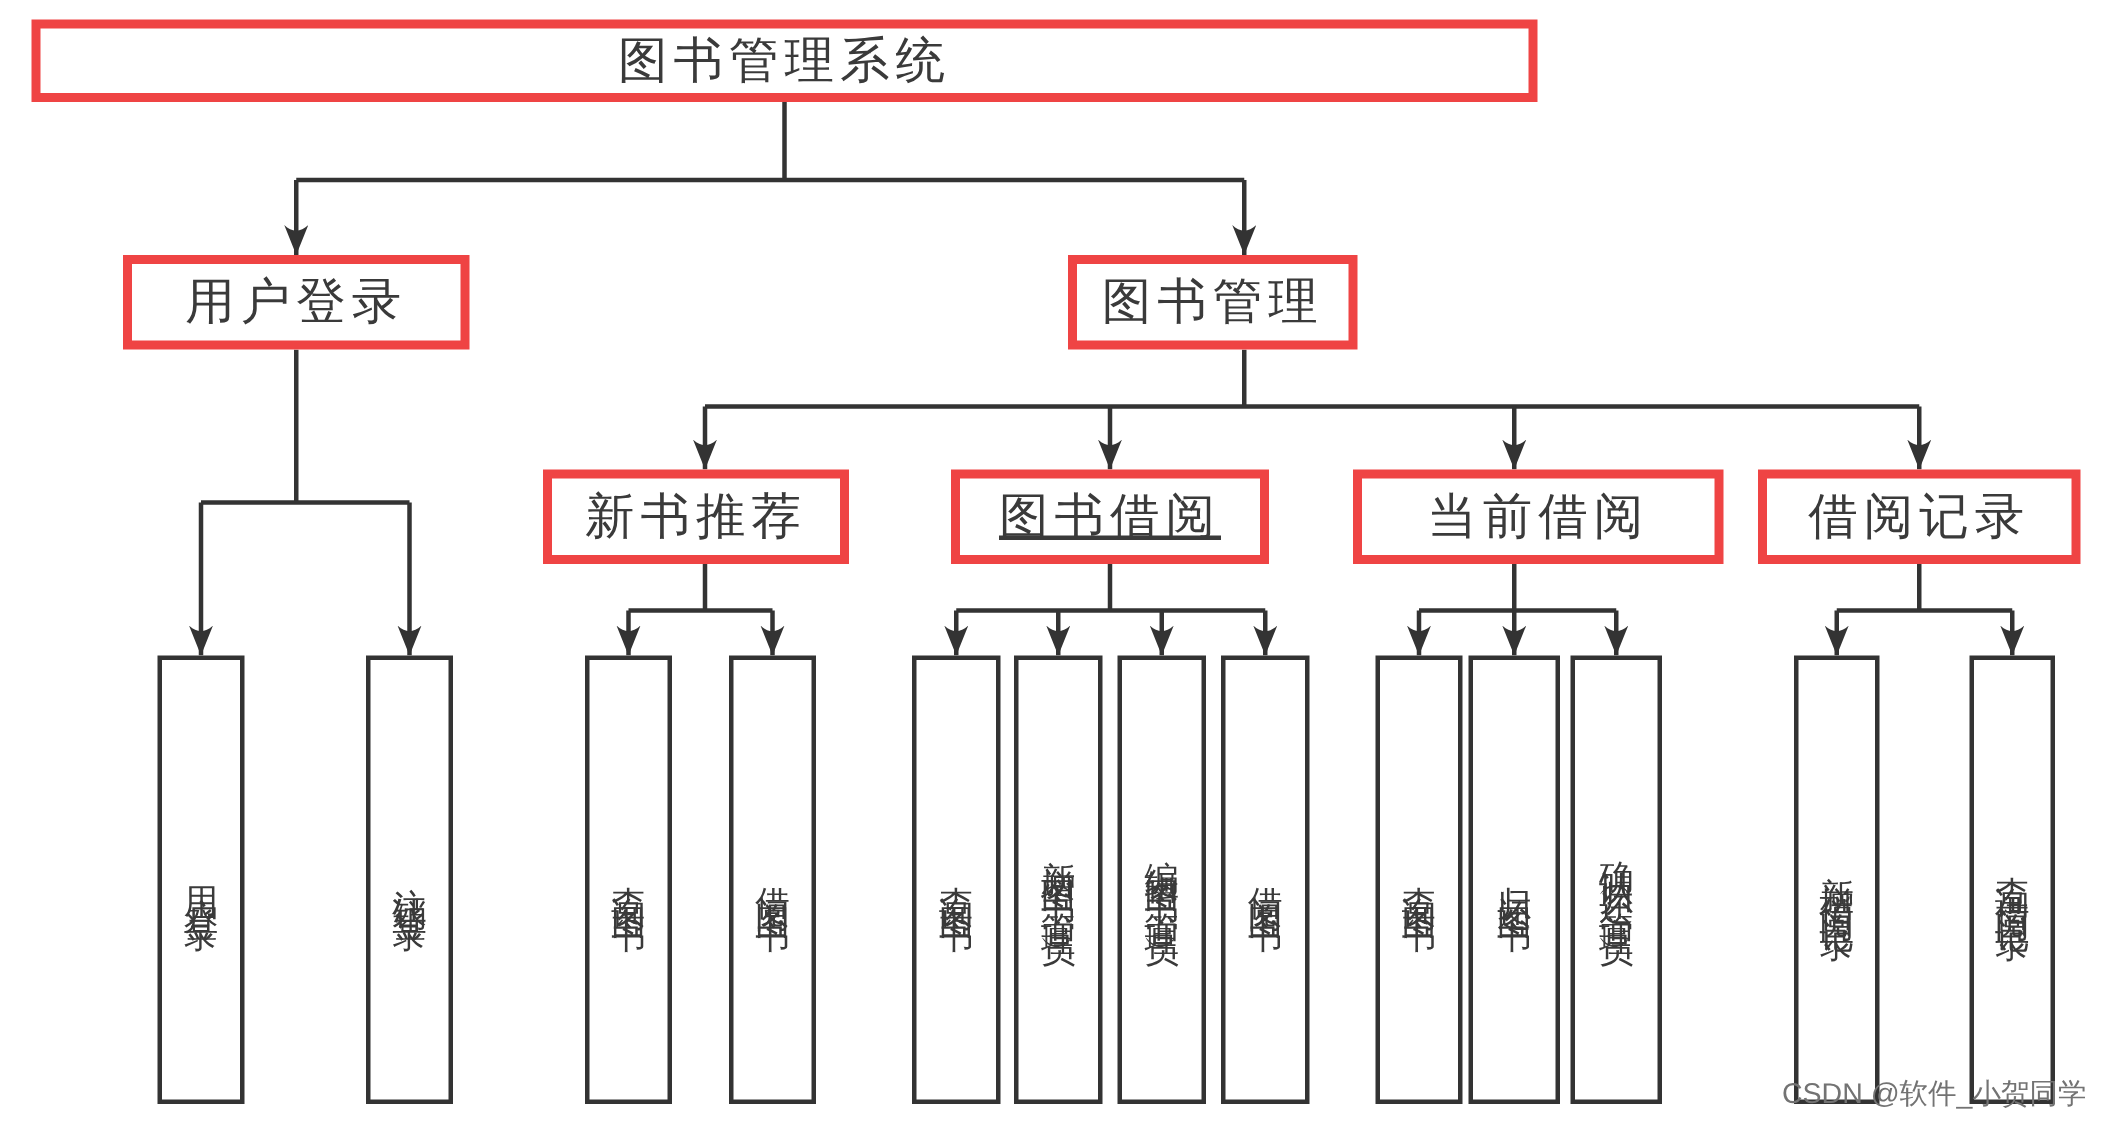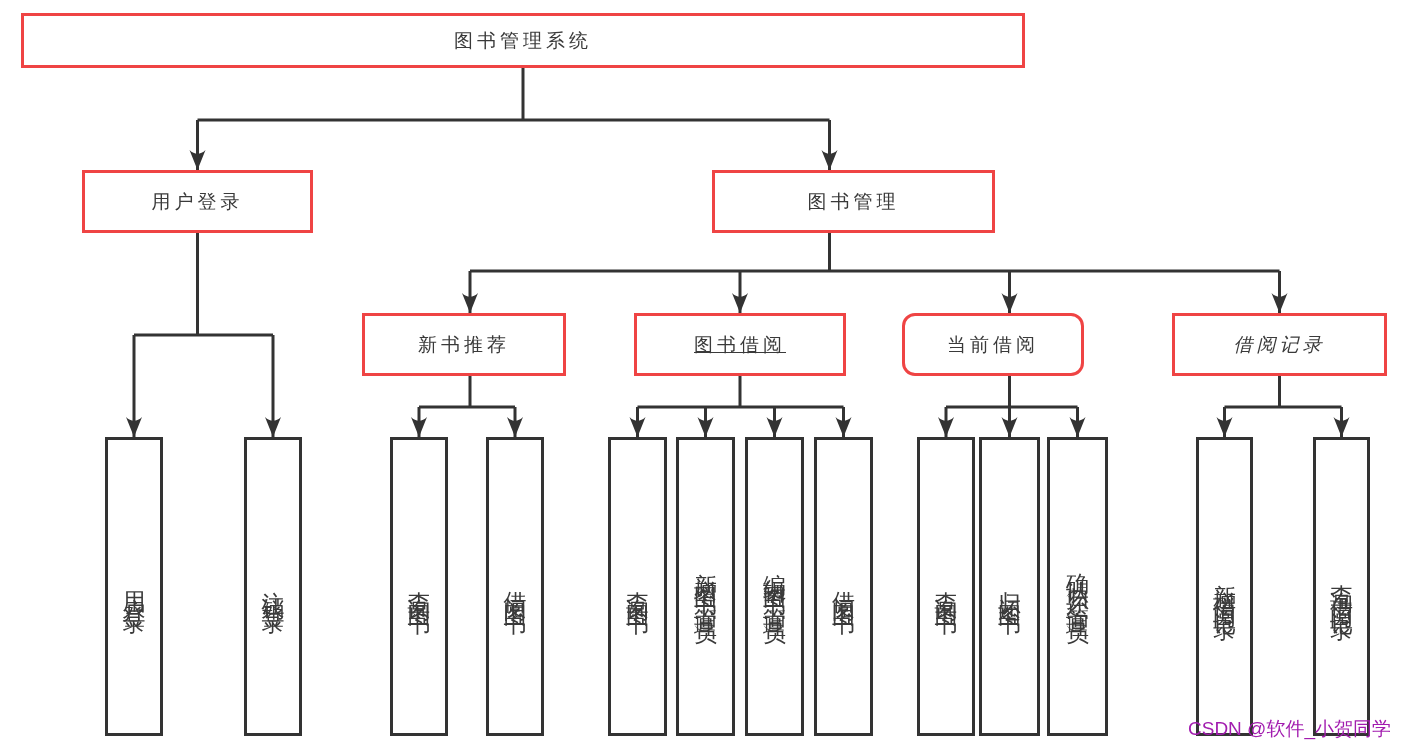--- a/index.html
+++ b/index.html
@@ -15,26 +15,26 @@
 
   svg.connectors {
     position: absolute;
     left: 0; top: 0;
     width: 1405px; height: 747px;
     pointer-events: none;
   }
 
   .hbox {
     position: absolute;
-    border: 3px solid #ef4444;
+    border: 6px solid #ef4444;
     background: #ffffff;
     display: flex;
     align-items: center;
     justify-content: center;
-    font-size: 19px;
+    font-size: 33px;
     letter-spacing: 4px;
     color: #3a3a3a;
     white-space: nowrap;
   }
   .vbox {
     position: absolute;
     top: 437px;
     height: 299px;
     border: 3px solid #333333;
     background: #ffffff;
@@ -47,46 +47,46 @@
     text-orientation: mixed;
     font-size: 23px;
     letter-spacing: 7px;
     line-height: 1;
     color: #3a3a3a;
   }
 
   
   #root  { left: 21px;  top: 13px;  width: 1004px; height: 55px; }
   #l2-0  { left: 82px;  top: 170px; width: 231px;  height: 63px; }
-  #l2-1  { left: 712px; top: 170px; width: 283px;  height: 63px; }
+  #l2-1  { left: 712px; top: 170px; width: 193px;  height: 63px; }
   #l3-0  { left: 362px; top: 313px; width: 204px;  height: 63px; }
   #l3-1  { left: 634px; top: 313px; width: 212px;  height: 63px; text-decoration: underline; }
-  #l3-2  { left: 902px; top: 313px; width: 182px;  height: 63px; border-radius: 13px; }
-  #l3-3  { left: 1172px;top: 313px; width: 215px;  height: 63px; font-style: italic; }
+  #l3-2  { left: 902px; top: 313px; width: 247px;  height: 63px; }
+  #l3-3  { left: 1172px;top: 313px; width: 215px;  height: 63px; }
 
   #leaf-a0 { left: 105px;  width: 58px; }
   #leaf-a1 { left: 244px;  width: 58px; }
   #leaf-b0 { left: 390px;  width: 58px; }
   #leaf-b1 { left: 486px;  width: 58px; }
   #leaf-c0 { left: 608px;  width: 59px; }
   #leaf-c1 { left: 676px;  width: 59px; }
   #leaf-c2 { left: 745px;  width: 59px; }
   #leaf-c3 { left: 814px;  width: 59px; }
   #leaf-d0 { left: 917px;  width: 58px; }
   #leaf-d1 { left: 979px;  width: 61px; }
   #leaf-d2 { left: 1047px; width: 61px; }
   #leaf-e0 { left: 1196px; width: 57px; }
   #leaf-e1 { left: 1313px; width: 57px; }
 
   .watermark {
     position: absolute;
     left: 1188px;
     top: 716px;
     font-size: 19px;
-    color: #a21caf;
+    color: #737373;
     white-space: nowrap;
     z-index: 5;
   }
 </style>
 </head>
 <body>
 
 <div class="stage">
 
   <svg class="connectors" viewBox="0 0 1405 747" xmlns="http://www.w3.org/2000/svg">

